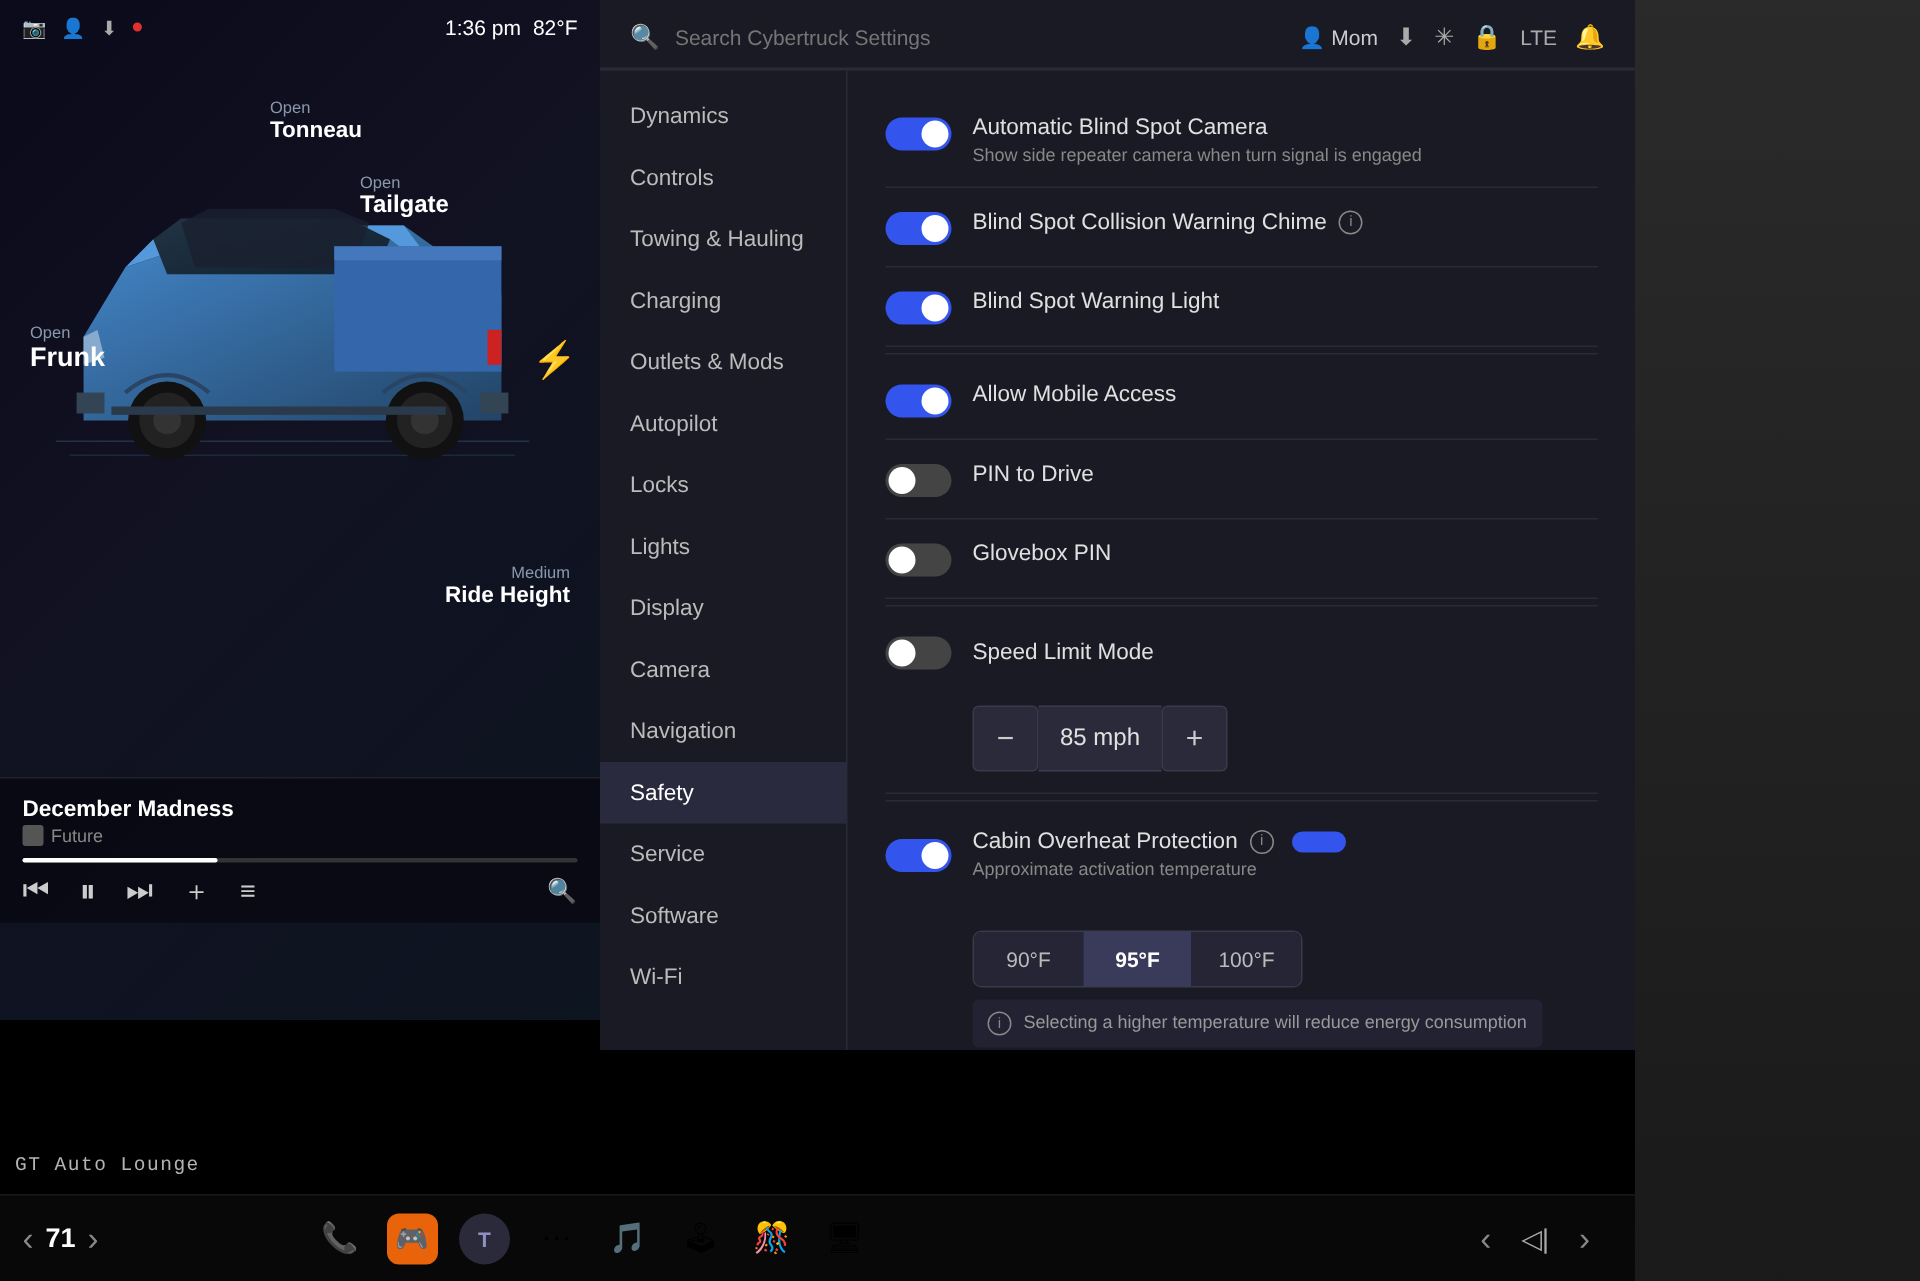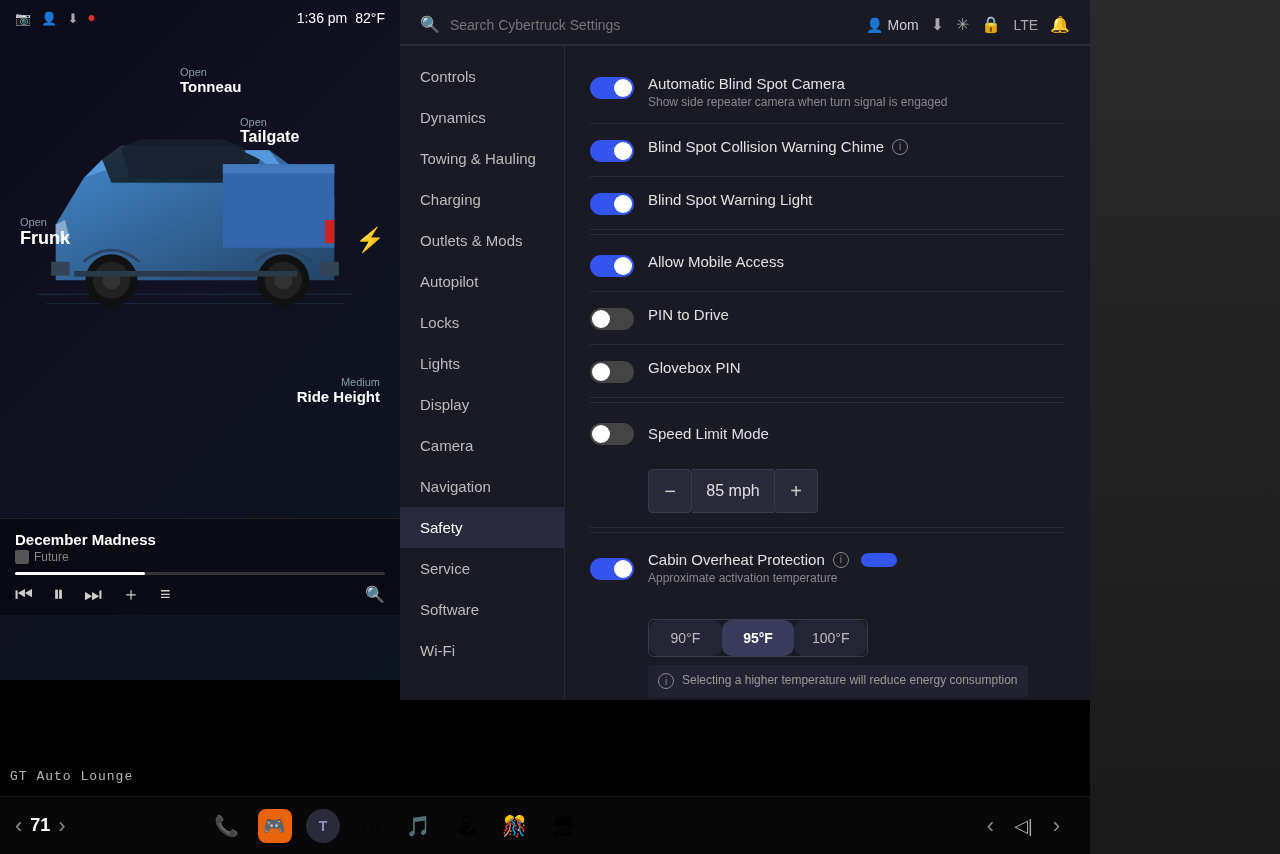--- a/index.html
+++ b/index.html
@@ -200,21 +200,20 @@
     }
 
     .temp-option {
       flex: 1;
       padding: 10px;
       text-align: center;
       color: #bbb;
       font-size: 14px;
       cursor: pointer;
       background: #252535;
-      border-radius: 10px;
     }
 
     .temp-option.selected {
       background: #3a3a5a;
       color: #fff;
       font-weight: 600;
     }
 
     .cabin-info {
       display: flex;
@@ -272,22 +271,22 @@
       <span style="color:#aaa;font-size:16px;">🔒</span>
       <span style="color:#aaa;font-size:14px;">LTE</span>
       <span style="color:#aaa;font-size:16px;">🔔</span>
     </div>
   </div>
   <div style="width:100%;height:1px;background:#2a2a3a;"></div>
 
   <div style="display:flex;flex:1;overflow:hidden;">
 
     <div class="settings-nav" style="width:165px;overflow-y:auto;border-right:1px solid #2a2a3a;">
+      <div class="nav-item">Dynamics</div>
       <div class="nav-item">Controls</div>
-      <div class="nav-item">Dynamics</div>
       <div class="nav-item">Towing &amp; Hauling</div>
       <div class="nav-item">Charging</div>
       <div class="nav-item">Outlets &amp; Mods</div>
       <div class="nav-item">Autopilot</div>
       <div class="nav-item">Locks</div>
       <div class="nav-item">Lights</div>
       <div class="nav-item">Display</div>
       <div class="nav-item">Camera</div>
       <div class="nav-item">Navigation</div>
       <div class="nav-item active">Safety</div>

